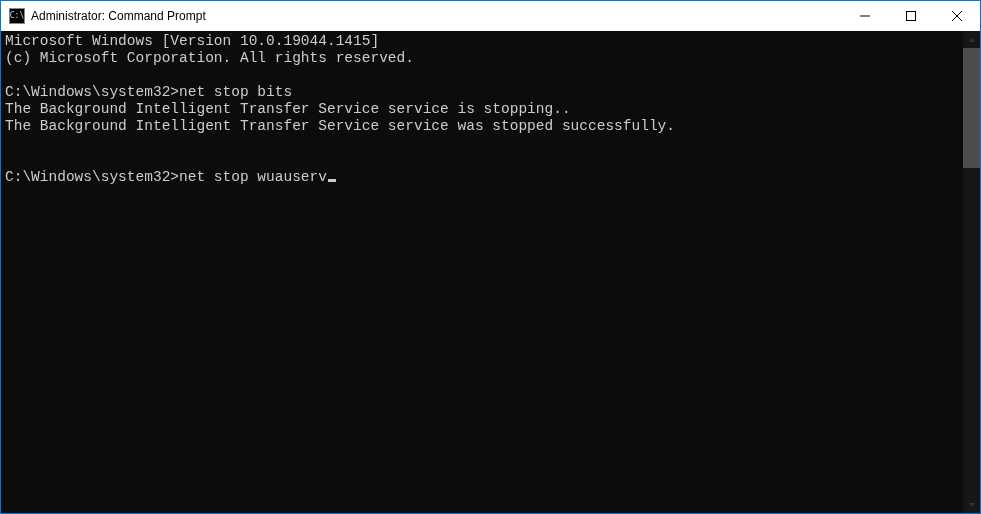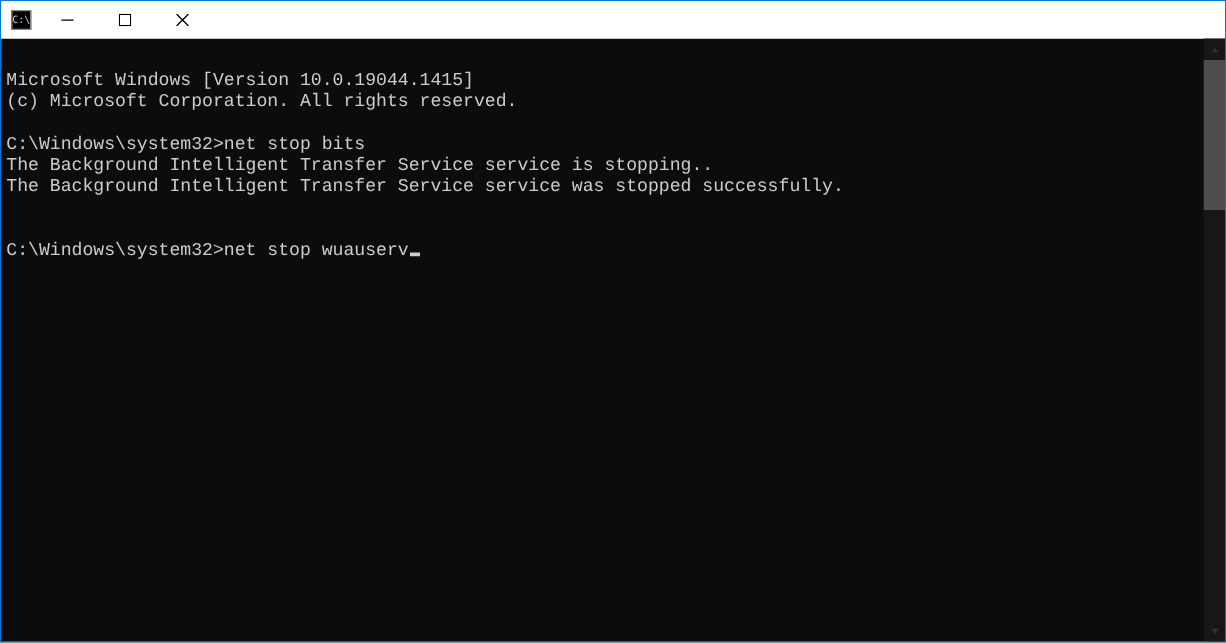--- a/index.html
+++ b/index.html
@@ -81,21 +81,20 @@
     .terminal {
       flex: 1;
       background: #0c0c0c;
       color: #cccccc;
       font-family: Consolas, 'Courier New', monospace;
       font-size: 14.5px;
       line-height: 17px;
       padding: 2px 0 2px 4px;
       white-space: pre;
       overflow: hidden;
-      margin-top: 24px;
     }
     .scrollbar {
       width: 17px;
       background: #171717;
       display: flex;
       flex-direction: column;
     }
     .scrollbar-arrow {
       height: 17px;
       background: #171717;
@@ -135,20 +134,21 @@
     }
   </style>
 </head>
 <body>
 
 <div class="window">
   <div class="titlebar">
     <div class="titlebar-icon">
       <span class="titlebar-icon-inner">C:\</span>
     </div>
+    <div class="titlebar-text">Administrator: Command Prompt</div>
     <div class="titlebar-controls">
       <button class="titlebar-btn">
         <svg viewBox="0 0 10 10">
             <line x1="0" y1="5" x2="10" y2="5"></line>
           </svg>
       </button>
       <button class="titlebar-btn">
         <svg viewBox="0 0 10 10">
             <rect x="0.5" y="0.5" width="9" height="9"></rect>
           </svg>

